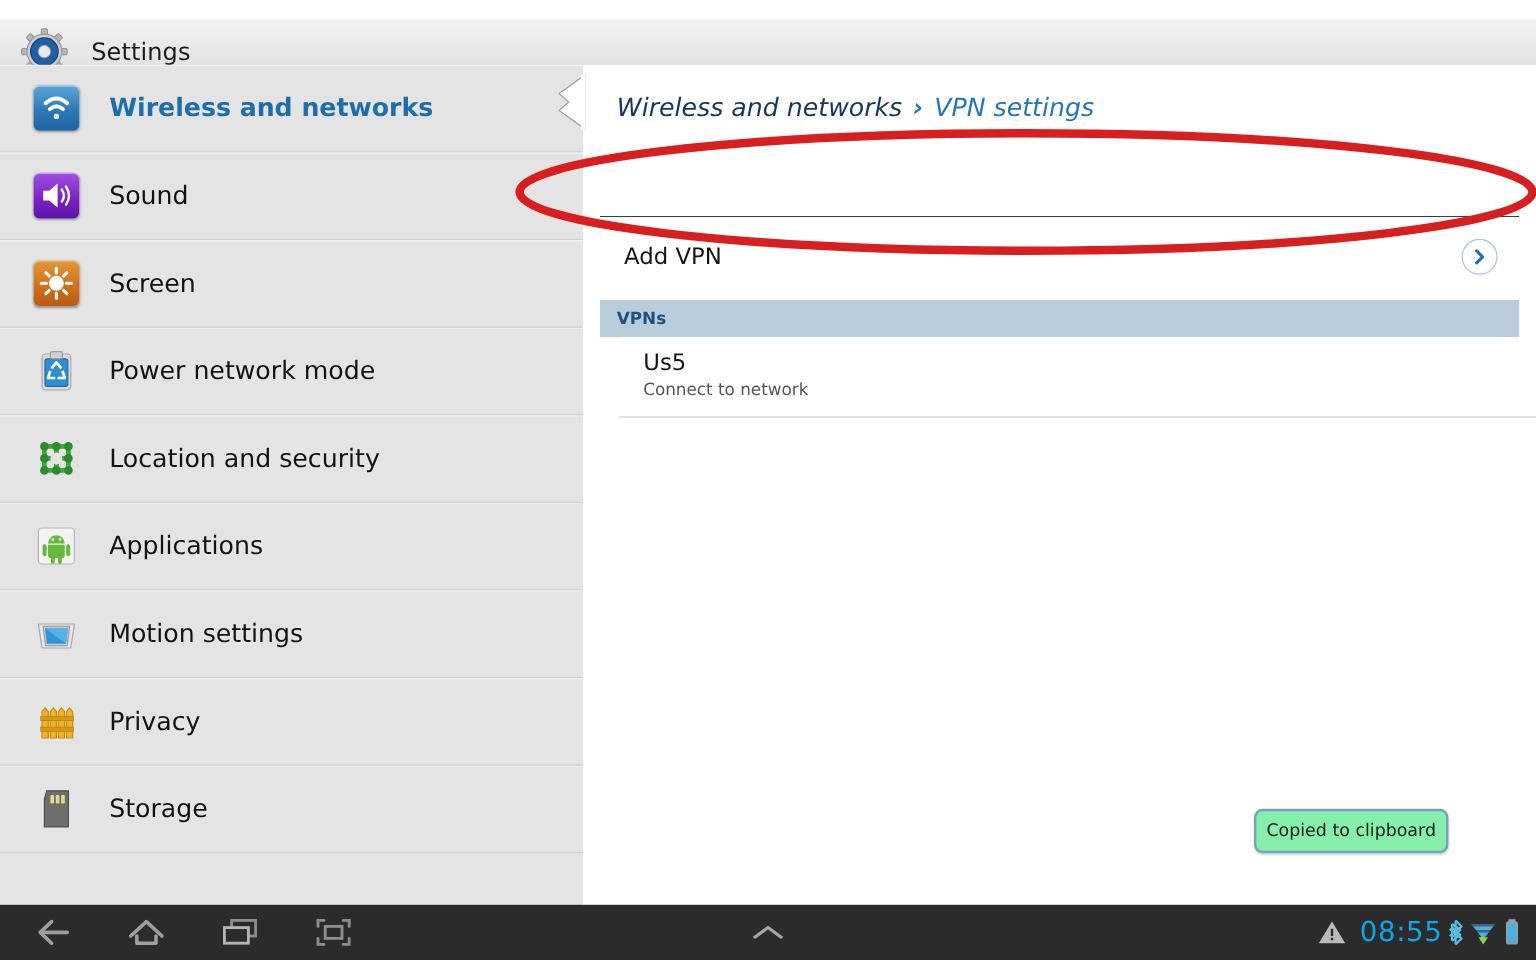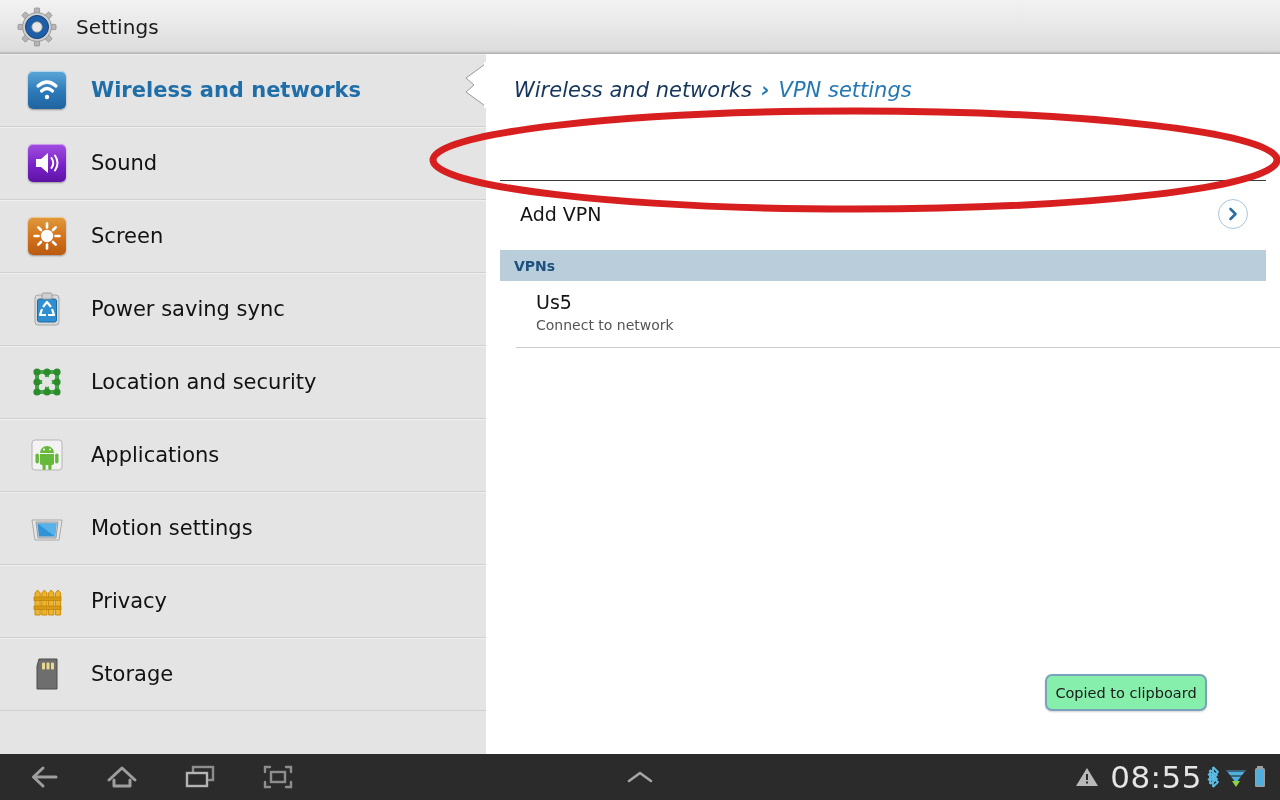--- a/index.html
+++ b/index.html
@@ -6,21 +6,21 @@
   html, body {
     width: 1280px; height: 800px;
     overflow: hidden;
     font-family: "DejaVu Sans", "Liberation Sans", sans-serif;
     background: #ffffff;
   }
   #screen { position: relative; width: 1280px; height: 800px; overflow: hidden; }
 
   
   #app-header {
-    position: absolute; top: 0; left: 0; width: 1280px; height: 54px;
+    position: absolute; top: 16px; left: 0; width: 1280px; height: 54px;
     background: linear-gradient(to bottom, #f2f2f2 0%, #e9e9e9 45%, #dcdcdc 96%, #bdbdbd 100%);
     display: flex; align-items: center;
     border-bottom: 1px solid #b3b3b3;
   }
   #app-header .gear-wrap { margin-left: 15px; width: 44px; height: 44px; display: flex; align-items: center; justify-content: center; }
   #app-title { font-size: 20px; color: #1b1b1b; margin-left: 17px; letter-spacing: .1px; }
 
   
   #sidebar {
     position: absolute; top: 54px; left: 0; width: 486px; height: 700px;
@@ -98,21 +98,21 @@
 
   
   #navbar {
     position: absolute; left: 0; top: 754px; width: 1280px; height: 46px;
     background: #2b2b2b; display: flex; align-items: center;
   }
   .nav-btn { width: 78px; height: 46px; display: flex; align-items: center; justify-content: center; }
   #nav-left { display: flex; margin-left: 5px; }
   #nav-center { position: absolute; left: 600px; top: 0; width: 80px; height: 46px; display: flex; align-items: center; justify-content: center; }
   #status-right { position: absolute; right: 6px; top: 0; height: 46px; display: flex; align-items: center; }
-  #clock { font-size: 31px; color: #e5e5e5; margin: 0 2px 0 10px; font-family: "DejaVu Sans", "Liberation Sans", sans-serif; letter-spacing: .5px; }
+  #clock { font-size: 23px; color: #0ea5e9; margin: 0 2px 0 10px; font-family: "DejaVu Sans", "Liberation Sans", sans-serif; letter-spacing: .5px; }
 </style>
 </head>
 <body>
 
 <div id="screen">
 
   <div id="app-header">
     <div class="gear-wrap">
       <svg width="40" height="40" viewBox="0 0 40 40">
         <g transform="translate(20,20)">
@@ -192,21 +192,21 @@
           <rect x="9" y="7" width="24" height="30" rx="3" fill="#d9d9d9" stroke="#a8a8a8"></rect>
           <rect x="11.5" y="11" width="19" height="23" rx="2" fill="#2f8fd0" stroke="#1d6ca6"></rect>
           <rect x="16" y="5" width="10" height="6" rx="1.5" fill="#cfcfcf" stroke="#9c9c9c"></rect>
           <g fill="none" stroke="#ffffff" stroke-width="2.2" stroke-linejoin="round">
             <path d="M17 19 L21 14 L25 19"></path>
             <path d="M26 21 L28 27 L22 27"></path>
             <path d="M16 21 L14 27 L20 27"></path>
           </g>
         </svg>
       </div>
-      <div class="lbl">Power saving sync</div>
+      <div class="lbl">Power network mode</div>
     </div>
 
     <div class="side-row">
       <div class="ico">
         <svg width="42" height="42" viewBox="0 0 42 42">
           <g stroke="#3fa83f" stroke-width="4" stroke-linecap="round">
             <line x1="11" y1="11" x2="31" y2="11"></line>
             <line x1="11" y1="21" x2="31" y2="21"></line>
             <line x1="11" y1="31" x2="31" y2="31"></line>
             <line x1="11" y1="11" x2="11" y2="31"></line>

